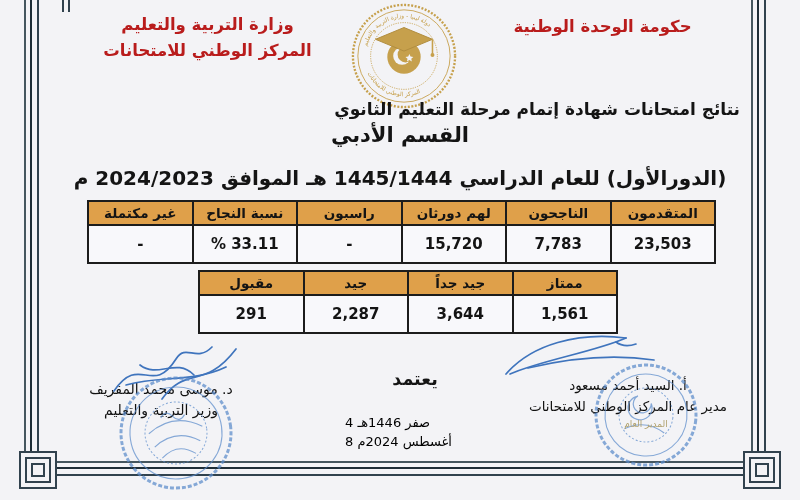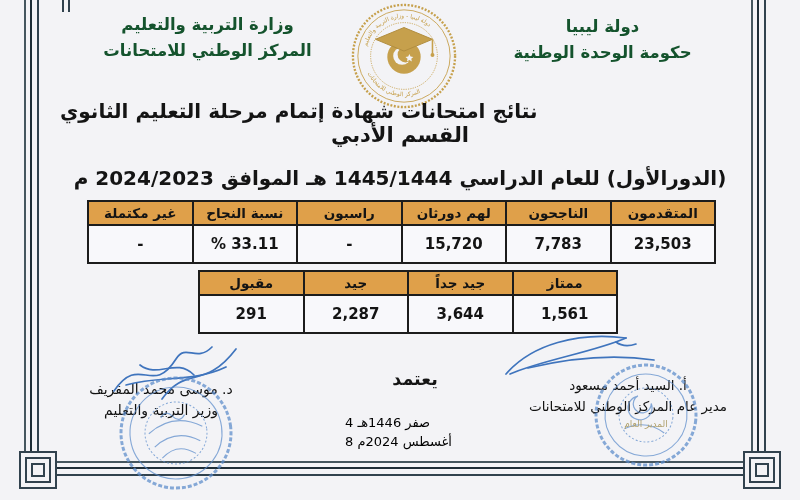--- a/index.html
+++ b/index.html
@@ -18,27 +18,27 @@
   .knot i{position:absolute;border:2px solid #31424e;}
   .knot i.k1{inset:0;}
   .knot i.k2{inset:6px;}
   .knot i.k3{inset:12px;}
   .knot.kl{left:19px;}
   .knot.kr{left:743px;}
   .topstub{position:absolute;left:62px;top:0;width:15px;height:12px;
     background:linear-gradient(90deg,#31424e 0 2px,transparent 2px 6px,#31424e 6px 8px,transparent 8px);}
 
   
-  .hdr{position:absolute;text-align:center;font-size:16.5px;line-height:26px;font-weight:bold;color:#14532d;}
+  .hdr{position:absolute;text-align:center;font-size:16.5px;line-height:26px;font-weight:bold;color:#b91c1c;}
   .hdr-left{left:95px;top:12px;width:225px;}
   .hdr-right{left:490px;top:14px;width:225px;}
 
   
-  .title{position:absolute;left:60px;top:99px;width:680px;text-align:left;
-         font-size:20px;font-weight:bold;}
+  .title{position:absolute;left:60px;top:99px;width:680px;text-align:right;
+         font-size:17px;font-weight:bold;}
   .section{position:absolute;left:60px;top:123px;width:680px;text-align:center;
          font-size:21px;font-weight:bold;}
   .session{position:absolute;left:60px;top:166px;width:680px;text-align:center;
          font-size:20px;font-weight:bold;}
 
   
   table{border-collapse:collapse;table-layout:fixed;position:absolute;background:#f8f8fb;}
   th,td{border:2px solid #1c1c1c;padding:0;text-align:center;vertical-align:middle;}
   th{background:#dfa04a;font-size:13.5px;font-weight:bold;height:22px;padding-left:8px;padding-right:8px;}
   td{font-size:15px;font-weight:bold;height:36px;}
@@ -76,21 +76,20 @@
       <i class="k2"></i>
       <i class="k3"></i>
     </div>
   <div class="topstub"></div>
 
   <div class="hdr hdr-left" dir="rtl">
     <div>وزارة التربية والتعليم</div>
     <div>المركز الوطني للامتحانات</div>
   </div>
   <div class="hdr hdr-right" dir="rtl">
-    <div>دولة ليبيا</div>
     <div>حكومة الوحدة الوطنية</div>
   </div>
 
   <svg class="emblem" style="position:absolute;left:349px;top:2px;" width="110" height="108" viewBox="0 0 110 110">
     <g fill="none" stroke="#c6a04c">
       <circle cx="55" cy="55" r="52" stroke-width="2.4" stroke-dasharray="2 1.6"></circle>
       <circle cx="55" cy="55" r="47" stroke-width="0.9"></circle>
       <circle cx="55" cy="55" r="34" stroke-width="0.9" stroke-dasharray="1.2 1.2"></circle>
     </g>
     <path id="ringTop" d="M 16,55 A 39,39 0 1 1 94,55" fill="none"></path>

